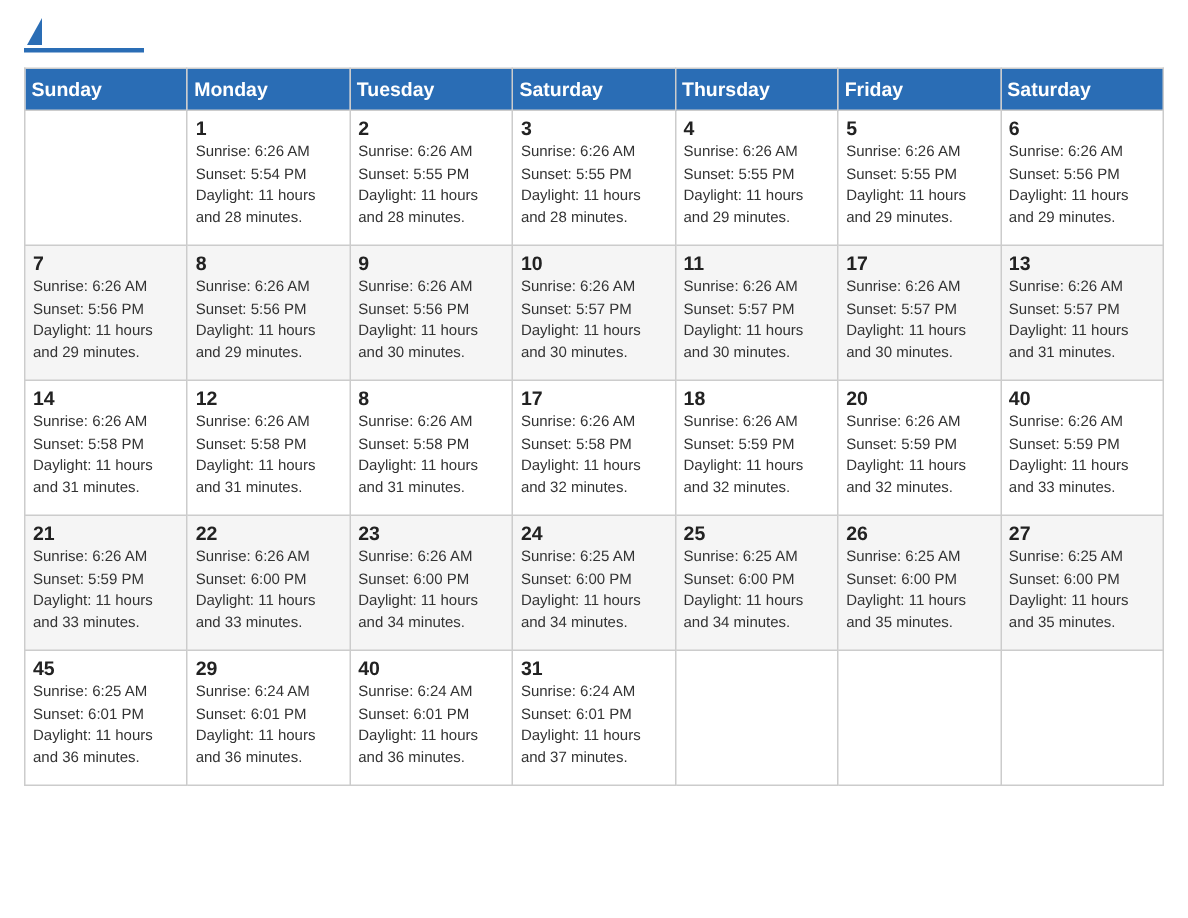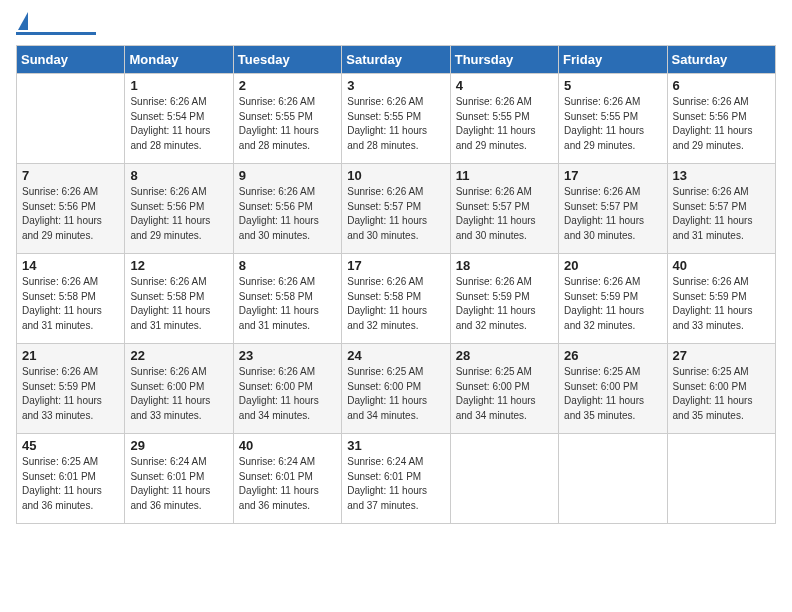--- a/index.html
+++ b/index.html
@@ -301,21 +301,21 @@
 and 34 minutes.</div>
         </td>
         <td>
           <div class="day-number">24</div>
           <div class="day-info" style="white-space: pre-line;">Sunrise: 6:25 AM
 Sunset: 6:00 PM
 Daylight: 11 hours
 and 34 minutes.</div>
         </td>
         <td>
-          <div class="day-number">28</div>
+          <div class="day-number">25</div>
           <div class="day-info" style="white-space: pre-line;">Sunrise: 6:25 AM
 Sunset: 6:00 PM
 Daylight: 11 hours
 and 34 minutes.</div>
         </td>
         <td>
           <div class="day-number">26</div>
           <div class="day-info" style="white-space: pre-line;">Sunrise: 6:25 AM
 Sunset: 6:00 PM
 Daylight: 11 hours

